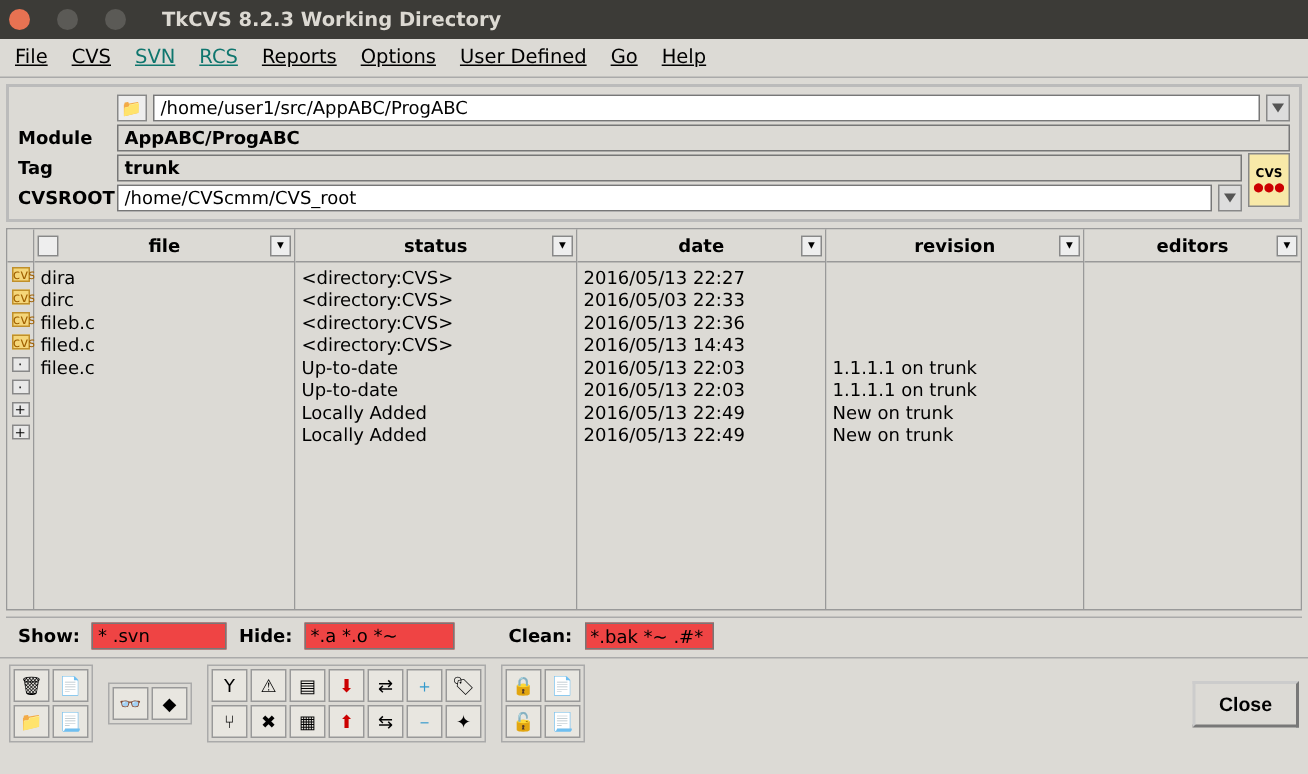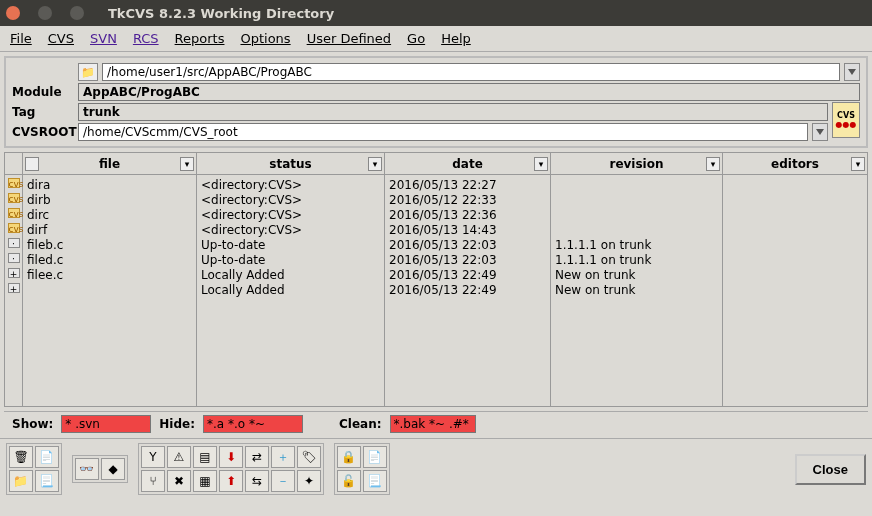--- a/index.html
+++ b/index.html
@@ -33,21 +33,21 @@
     background: #dcdad5;
     border-bottom: 1px solid #aaa;
     height: 26px;
     display: flex;
     align-items: center;
     padding: 0 10px;
     gap: 16px;
     font-size: 13px;
   }
   .menu-item { cursor: pointer; }
-  .menu-item.disabled { color: #4c1d95; }
+  .menu-item.disabled { color: #0f766e; }
   .menu-item .ul { text-decoration: underline; }
   
   .info-area {
     border: 2px solid #bbb;
     margin: 4px;
     padding: 4px 6px;
   }
   .info-row {
     display: flex;
     align-items: center;
@@ -240,23 +240,21 @@
       </div>
   </div>
   <div class="tcol file">
     <div class="thead">
       <span class="left-icon"></span>
       <span>file</span>
       <span class="filter-icon">▾</span>
     </div>
     <div class="tbody" id="file-body">
         <div class="trow">dira</div>
-        <div class="trow">dirb</div>
         <div class="trow">dirc</div>
-        <div class="trow">dirf</div>
         <div class="trow">fileb.c</div>
         <div class="trow">filed.c</div>
         <div class="trow">filee.c</div>
       </div>
   </div>
   <div class="tcol status">
     <div class="thead">
       <span>status</span>
       <span class="filter-icon">▾</span>
     </div>
@@ -271,21 +269,21 @@
         <div class="trow">Locally Added</div>
       </div>
   </div>
   <div class="tcol date">
     <div class="thead">
       <span>date</span>
       <span class="filter-icon">▾</span>
     </div>
     <div class="tbody" id="date-body">
         <div class="trow">2016/05/13 22:27</div>
-        <div class="trow">2016/05/12 22:33</div>
+        <div class="trow">2016/05/03 22:33</div>
         <div class="trow">2016/05/13 22:36</div>
         <div class="trow">2016/05/13 14:43</div>
         <div class="trow">2016/05/13 22:03</div>
         <div class="trow">2016/05/13 22:03</div>
         <div class="trow">2016/05/13 22:49</div>
         <div class="trow">2016/05/13 22:49</div>
       </div>
   </div>
   <div class="tcol revision">
     <div class="thead">

